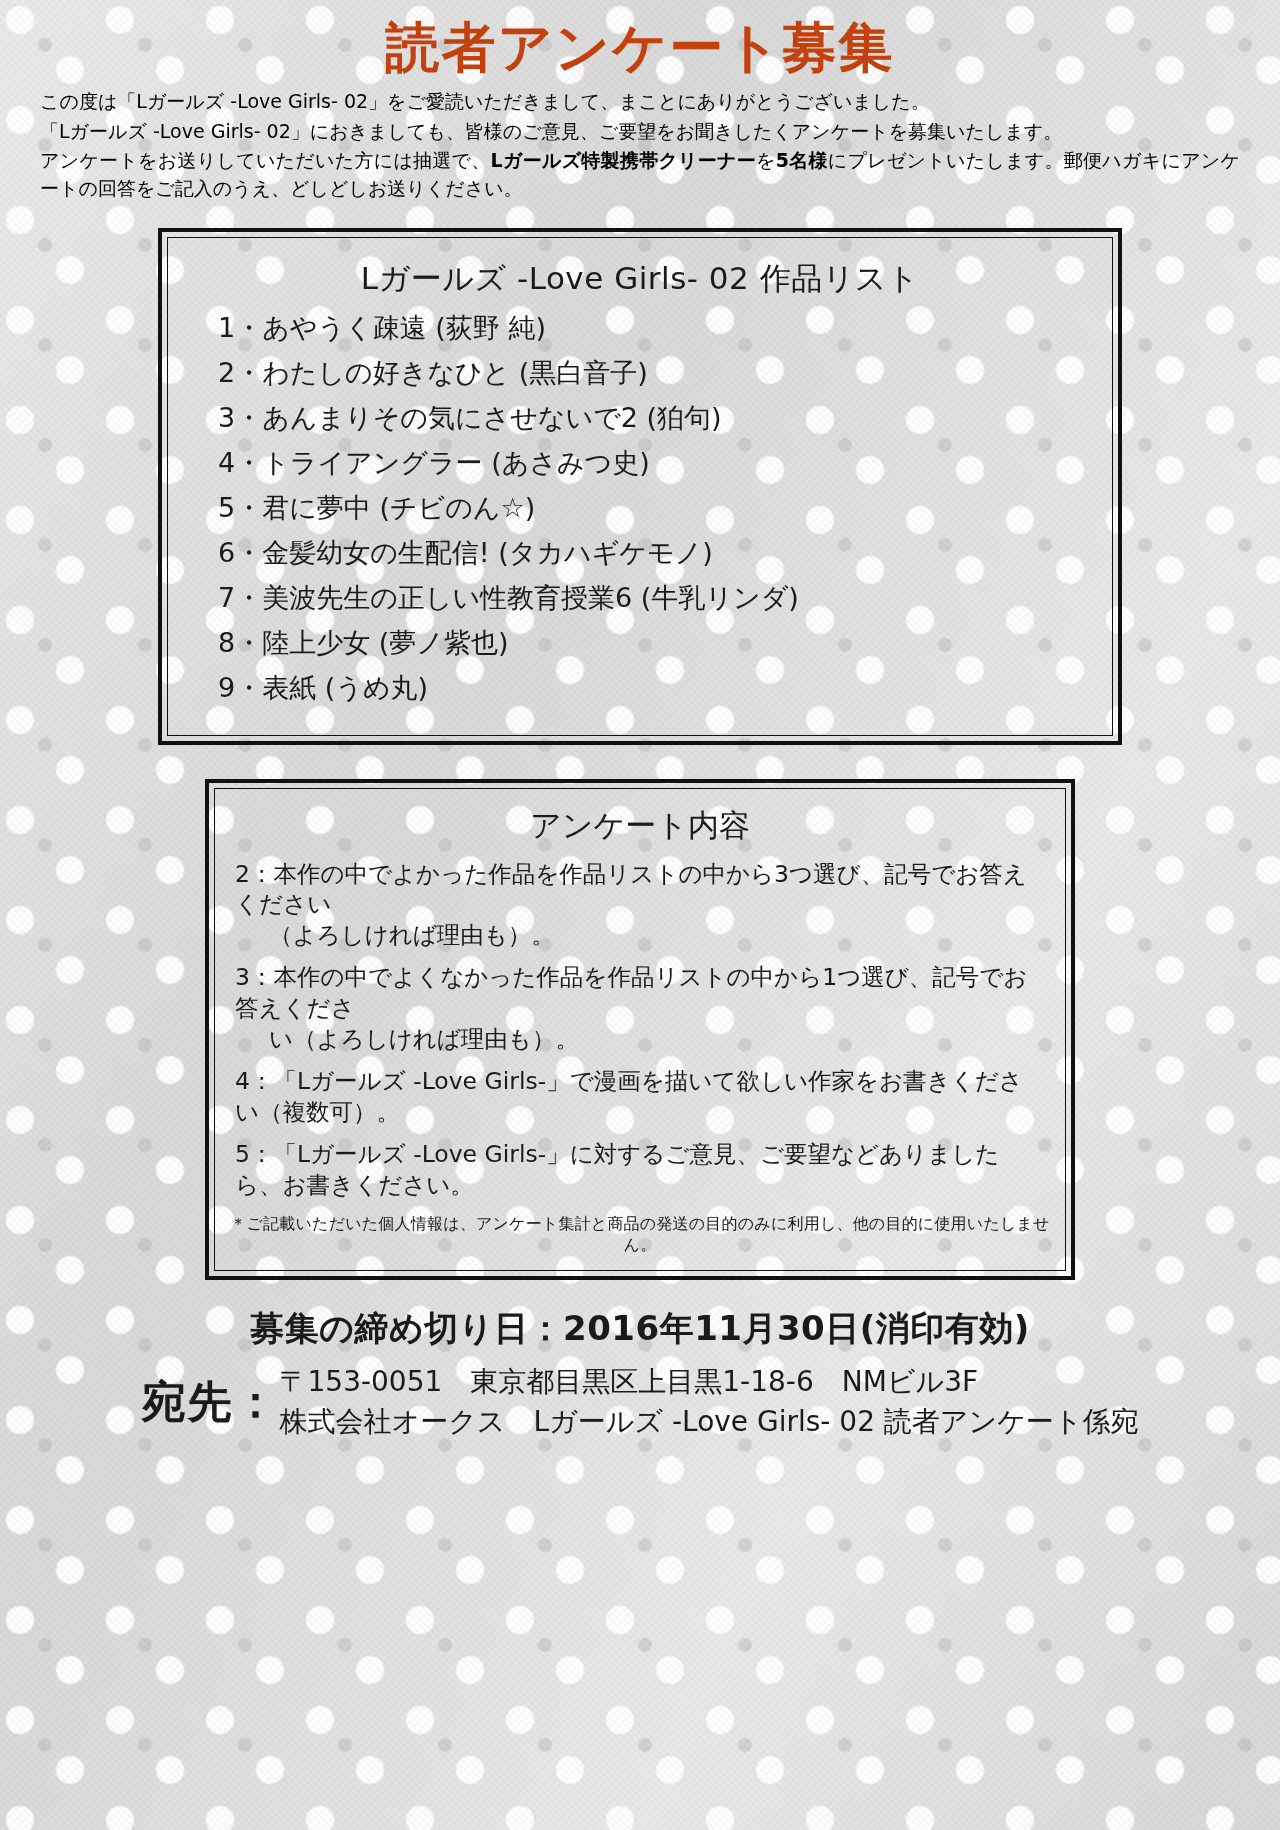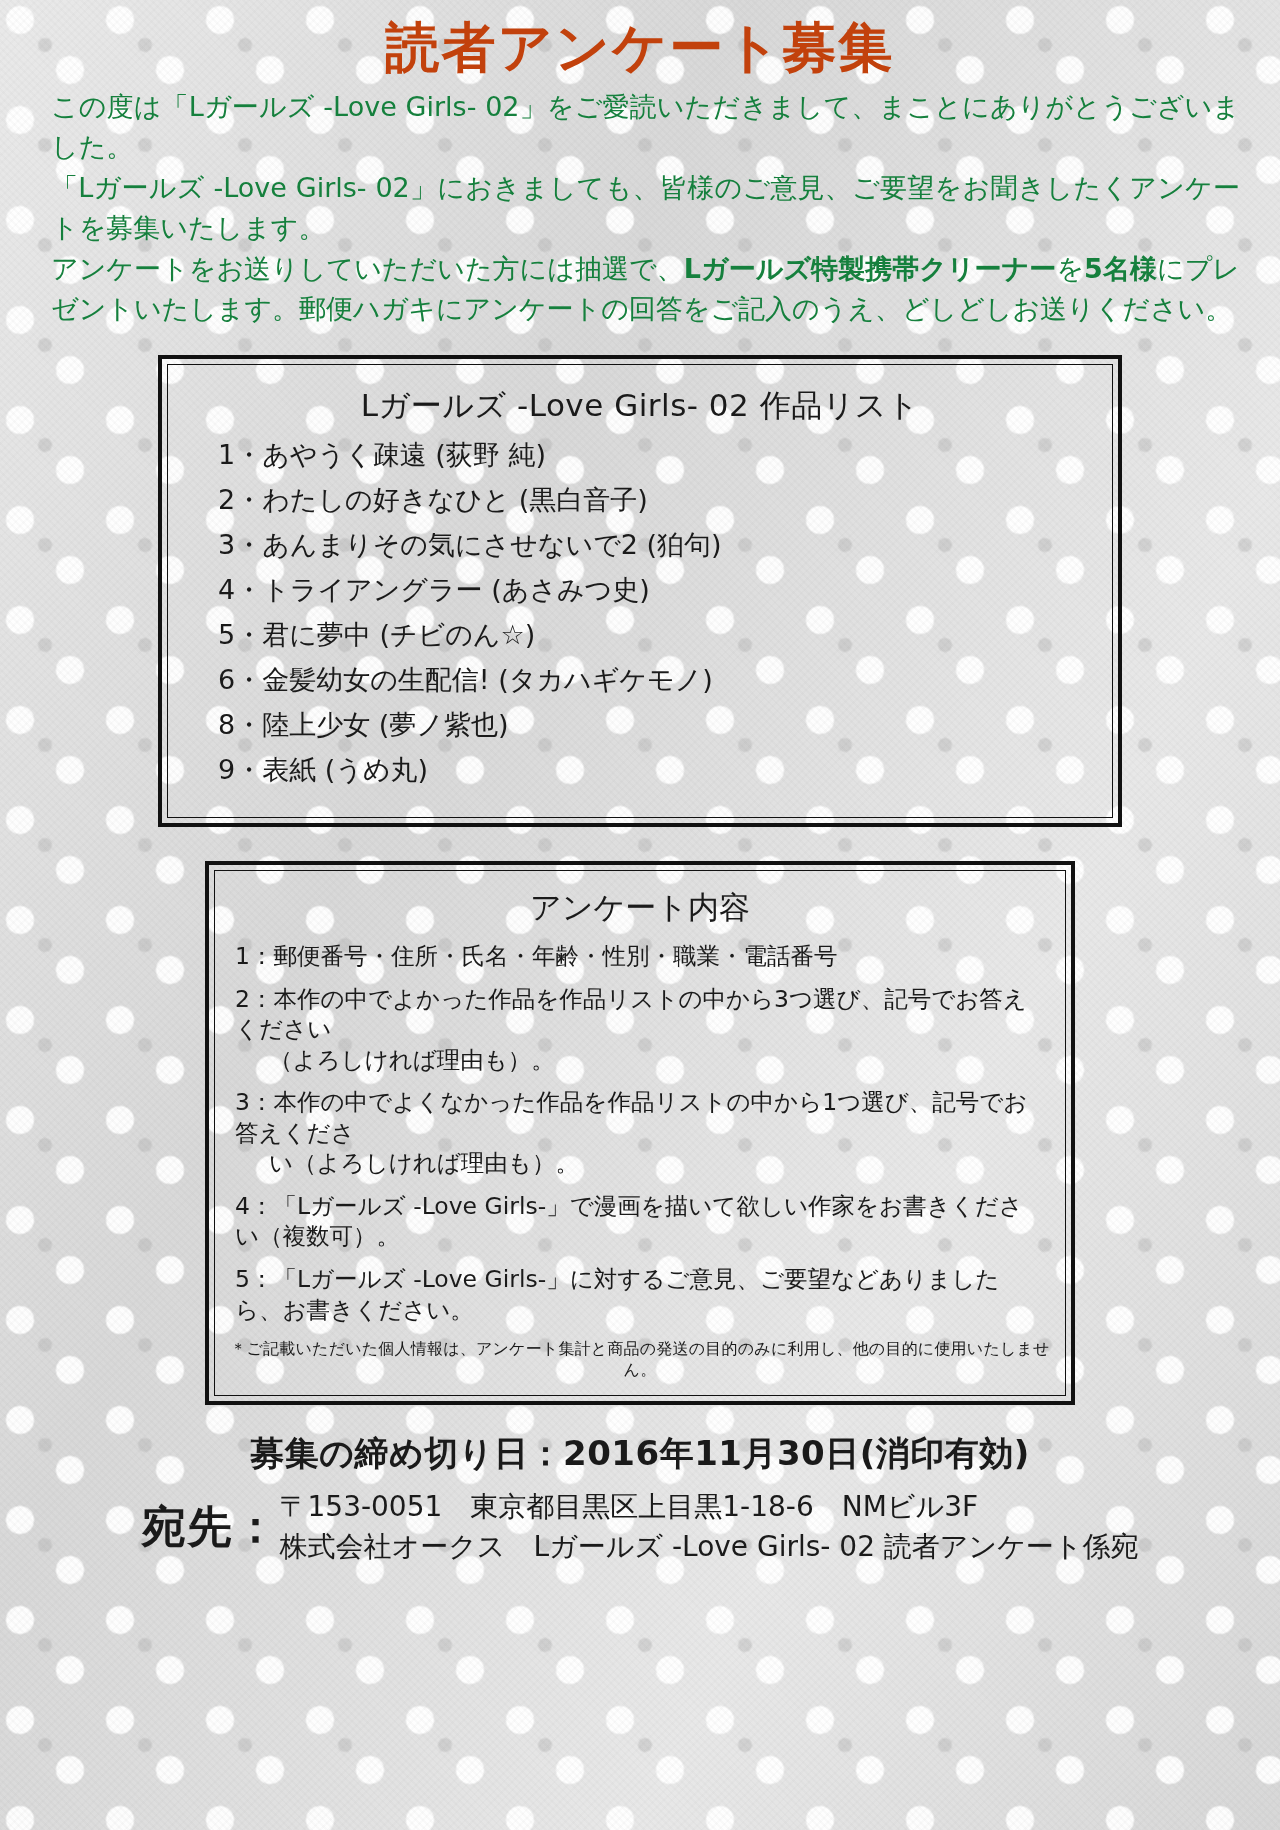--- a/index.html
+++ b/index.html
@@ -47,25 +47,25 @@
     text-align: center;
     font-size: 54px;
     font-weight: bold;
     letter-spacing: 2px;
     margin: 18px 0 10px 0;
     line-height: 1.1;
     color: #c2410c;
   }
 
   .intro {
-    font-size: 27px;
+    font-size: 19px;
     line-height: 1.48;
-    margin: 6px 4px 0 15px;
+    margin: 6px 4px 0 4px;
     text-align: justify;
-    color: #15803d;
+    color: #000000;
   }
   .intro p { margin: 0 0 1px 0; }
   .intro b { font-weight: bold; }
 
   
   .works-box {
     position: relative;
     margin: 26px auto 0 auto;
     width: 964px;
     border: 4px solid #111;
@@ -188,31 +188,29 @@
 
   <div class="works-box">
     <div class="works-title">Lガールズ -Love Girls- 02 作品リスト</div>
     <ul class="works-list">
       <li>1・あやうく疎遠 (荻野 純)</li>
       <li>2・わたしの好きなひと (黒白音子)</li>
       <li>3・あんまりその気にさせないで2 (狛句)</li>
       <li>4・トライアングラー (あさみつ史)</li>
       <li>5・君に夢中 (チビのん☆)</li>
       <li>6・金髪幼女の生配信! (タカハギケモノ)</li>
+      <li>7・美波先生の正しい性教育授業6 (牛乳リンダ)</li>
       <li>8・陸上少女 (夢ノ紫也)</li>
       <li>9・表紙 (うめ丸)</li>
     </ul>
   </div>
 
   <div class="survey-box">
     <div class="survey-title">アンケート内容</div>
     <ul class="survey-list">
-      <li>
-        <span>1：郵便番号・住所・氏名・年齢・性別・職業・電話番号</span>
-      </li>
       <li>
         <span>2：本作の中でよかった作品を作品リストの中から3つ選び、記号でお答えください</span>
         <span class="cont">（よろしければ理由も）。</span>
       </li>
       <li>
         <span>3：本作の中でよくなかった作品を作品リストの中から1つ選び、記号でお答えくださ</span>
         <span class="cont">い（よろしければ理由も）。</span>
       </li>
       <li>
         <span>4：「Lガールズ -Love Girls-」で漫画を描いて欲しい作家をお書きください（複数可）。</span>

